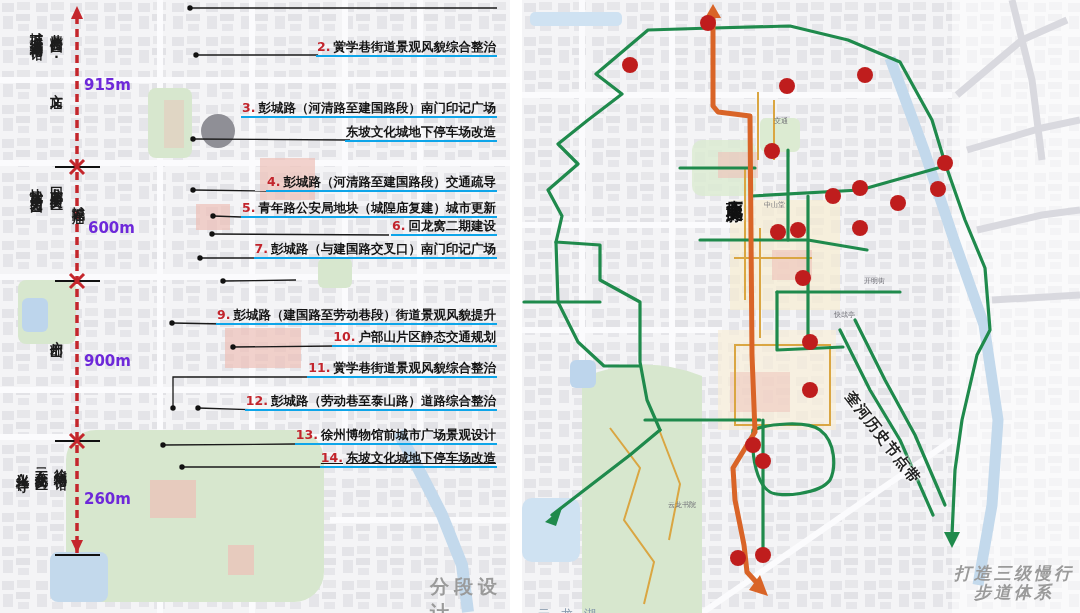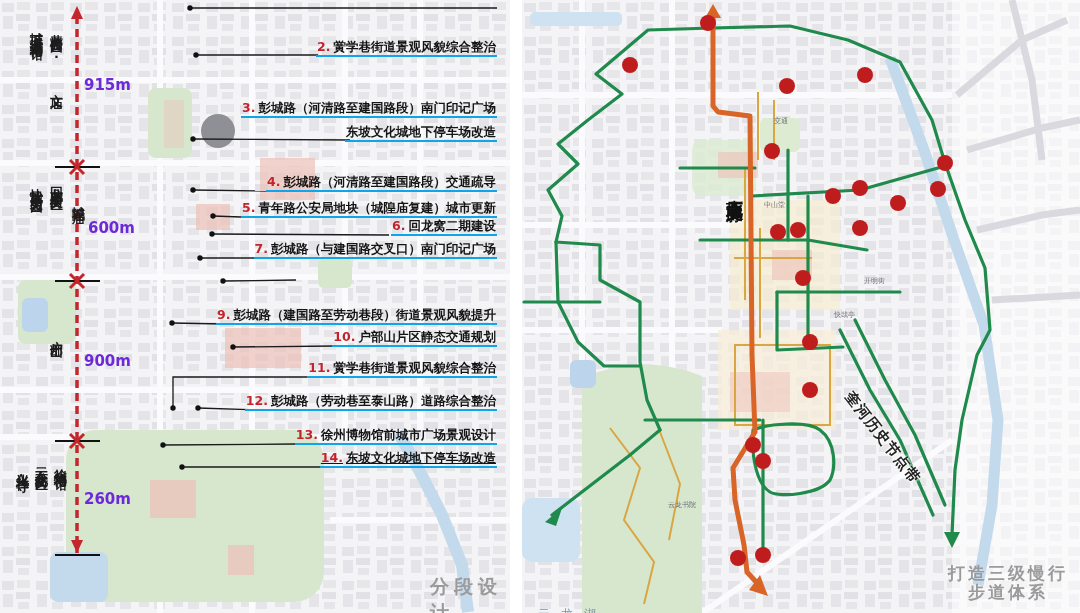--- a/index.html
+++ b/index.html
@@ -10,21 +10,21 @@
   #panel-right{left:522px;width:558px;}
   .panel svg{position:absolute;left:0;top:0;}
   .vlabel{position:absolute;writing-mode:vertical-rl;text-orientation:upright;
           font-weight:bold;color:#1c1c1c;font-size:13px;letter-spacing:2px;line-height:1;}
   .dist{position:absolute;color:#6d28d9;font-weight:bold;font-size:15px;}
   .anno{position:absolute;right:13px;white-space:nowrap;font-size:12.5px;font-weight:bold;
         color:#141414;border-bottom:2px solid #0ea5e9;padding:0 1px 1px 1px;line-height:14px;}
   .anno .num{color:#c2242c;margin-right:3px;}
   .caption{position:absolute;color:#9a9a9a;font-weight:bold;}
   #caption-left{left:430px;top:574px;font-size:19px;letter-spacing:5px;}
-  #caption-right{right:12px;top:564px;font-size:17px;letter-spacing:3px;text-align:center;line-height:19px;}
+  #caption-right{right:6px;top:564px;font-size:17px;letter-spacing:3px;text-align:center;line-height:19px;font-style:italic;}
   #axis-label{position:absolute;left:202px;top:186px;writing-mode:vertical-rl;text-orientation:upright;
               font-size:17px;font-weight:bold;color:#111;letter-spacing:1px;
               text-shadow:0 0 3px #fff,0 0 3px #fff;}
   #corridor-label{position:absolute;left:326px;top:384px;font-size:15px;font-weight:bold;color:#222;
               white-space:nowrap;transform:rotate(52deg);transform-origin:left center;
               letter-spacing:1px;text-shadow:0 0 3px #fff,0 0 3px #fff,0 0 3px #fff;}
   .maplabel{position:absolute;font-size:7px;color:#6d6d74;white-space:nowrap;margin-top:20px;}
   #lbl-yunlonghu{color:#7f93a8;letter-spacing:4px;font-size:12px;font-family:Liberation Serif, serif;}
 </style>
 </head>

